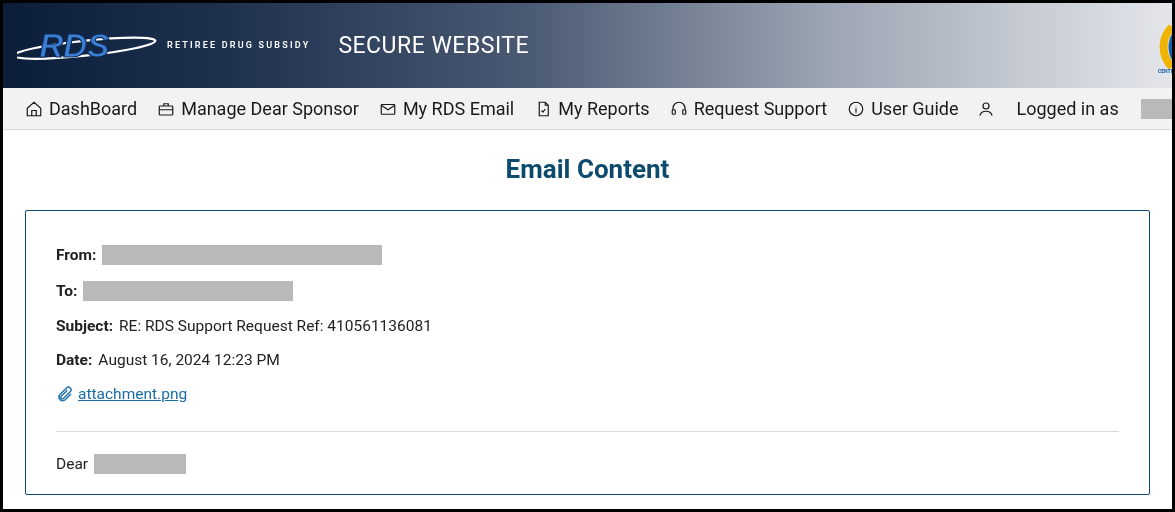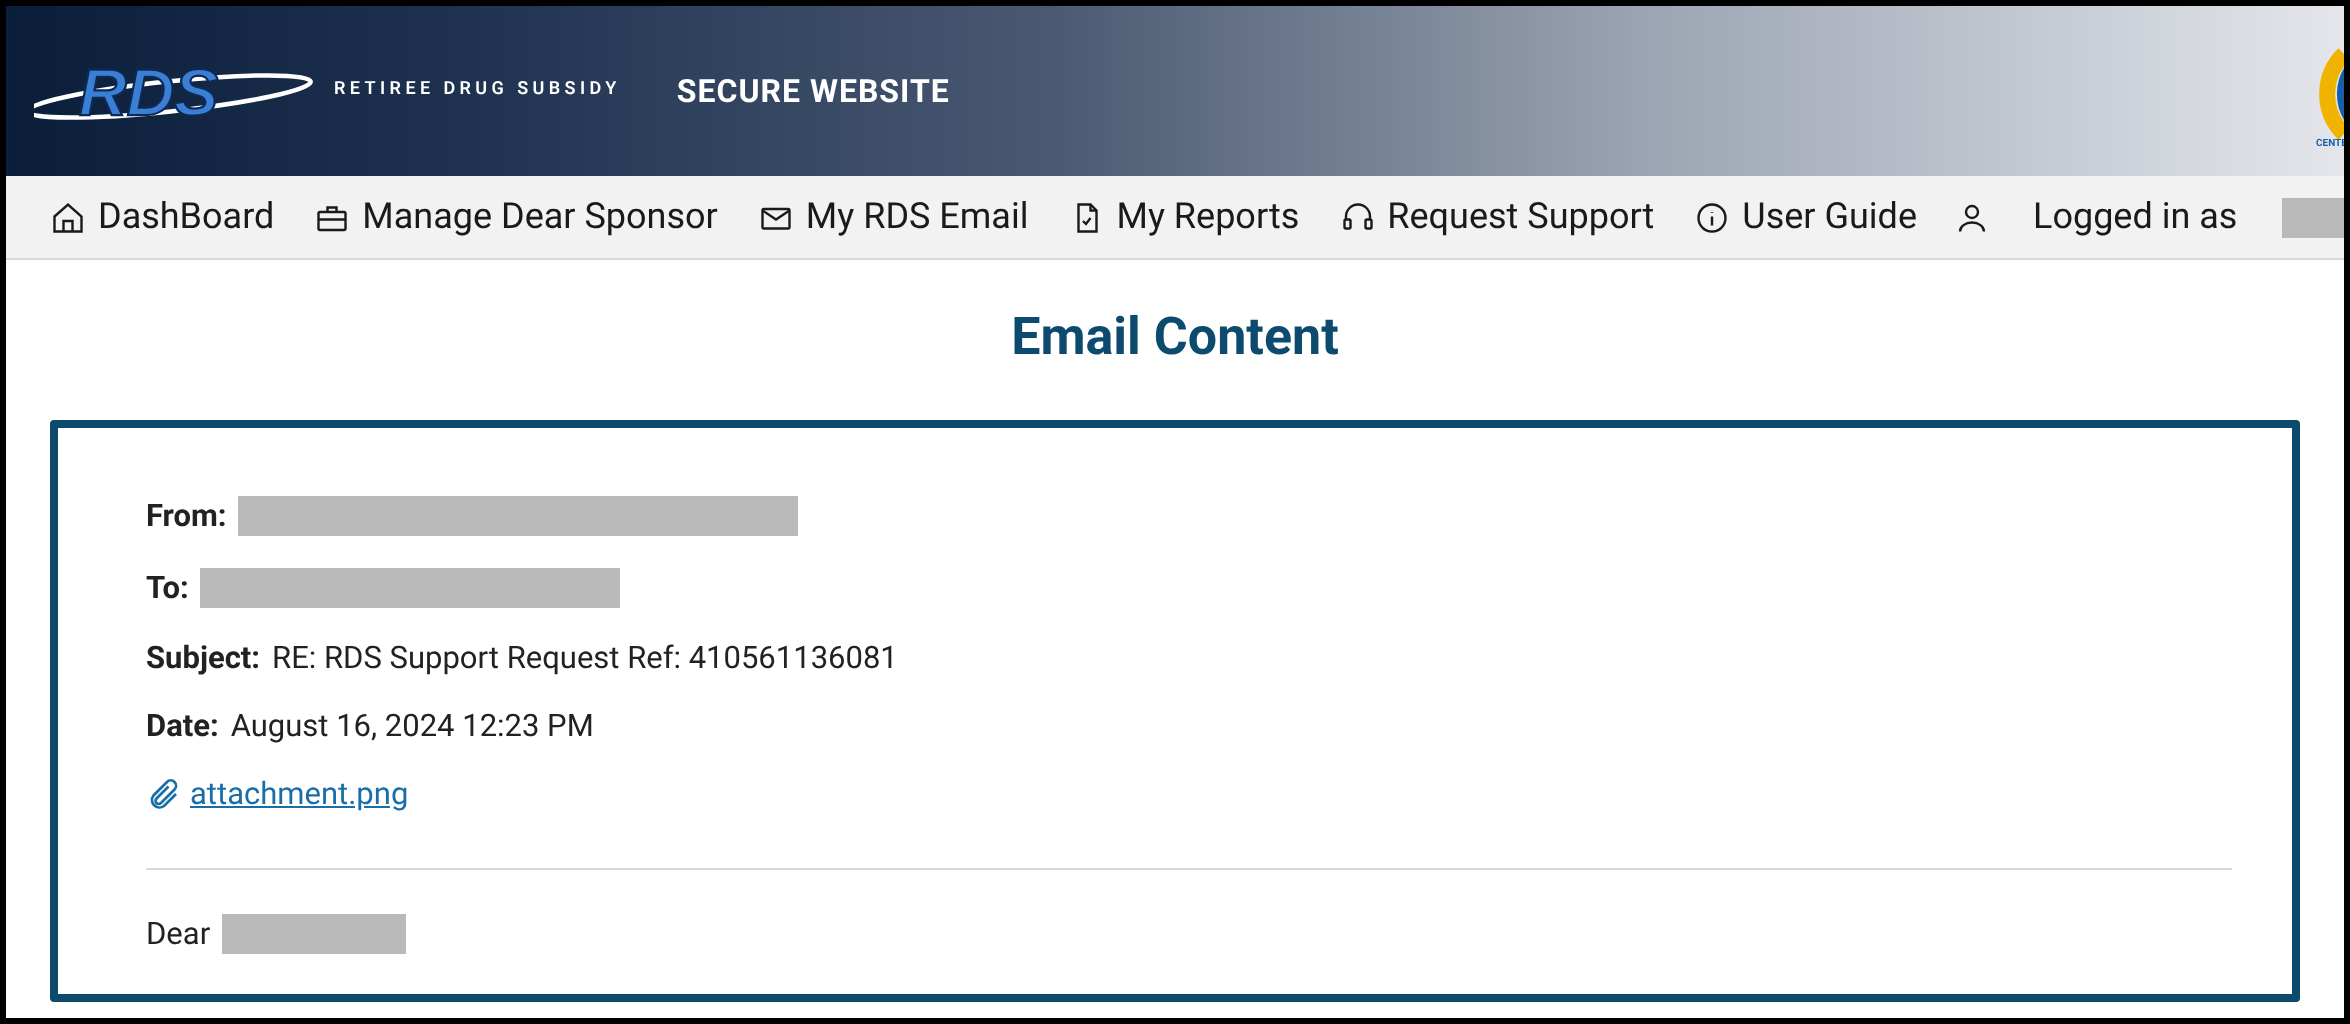--- a/index.html
+++ b/index.html
@@ -12,21 +12,21 @@
     background: linear-gradient(90deg, #0a1e3a 0%, #1f3250 20%, #4b5a73 45%, #9ba4b2 70%, #e4e6eb 100%);
     display: flex;
     align-items: center;
     padding: 0 14px;
     position: relative;
   }
   .logo-block { display: flex; align-items: center; gap: 28px; }
   .rds-logo { display: flex; flex-direction: row; align-items: center; }
   .rds-logo svg { width: 150px; height: 50px; }
   .rds-tagline { font-size: 9px; letter-spacing: 2.2px; color: #fff; font-weight: 600; margin-top: -2px; }
-  .site-title { color: #fff; font-size: 16px; font-weight: 700; letter-spacing: 0.5px; }
+  .site-title { color: #fff; font-size: 23px; font-weight: 400; letter-spacing: 0.5px; }
   .cms-logo { position: absolute; right: -10px; top: 14px; }
 
   
   .nav {
     height: 42px;
     background: #f2f2f2;
     border-bottom: 1px solid #d9d9d9;
     display: flex;
     align-items: center;
     padding: 0 12px;
@@ -49,23 +49,23 @@
     display: flex; align-items: center; justify-content: center;
     background: #f2f2f2;
   }
   .print-highlight svg { width: 24px; height: 24px; stroke: #1a1a1a; fill:none; stroke-width:1.6; }
   .date-tail { padding-left: 4px; }
 
   
   .content { padding: 24px 22px 0 22px; }
   .page-title { font-size: 26px; font-weight: 700; color: #0c4a6e; margin-bottom: 26px; text-align: center; }
   .card {
-    border: 4px solid #0c4a6e;
+    border: 1px solid #0c4a6e;
     border-radius: 2px;
-    padding: 34px 30px 20px 44px;
+    padding: 34px 30px 20px 30px;
     font-size: 15.5px;
     color: #222;
   }
   .meta-row { margin-bottom: 16px; display: flex; align-items: center; gap: 6px; }
   .meta-label { font-weight: 700; }
   .redact { background: #b9b9b9; display: inline-block; height: 20px; }
   .redact.w1 { width: 280px; }
   .redact.w2 { width: 210px; }
   .redact.w3 { width: 92px; }
   .attach-row { display:flex; align-items:center; gap:4px; margin-top: 0; }

